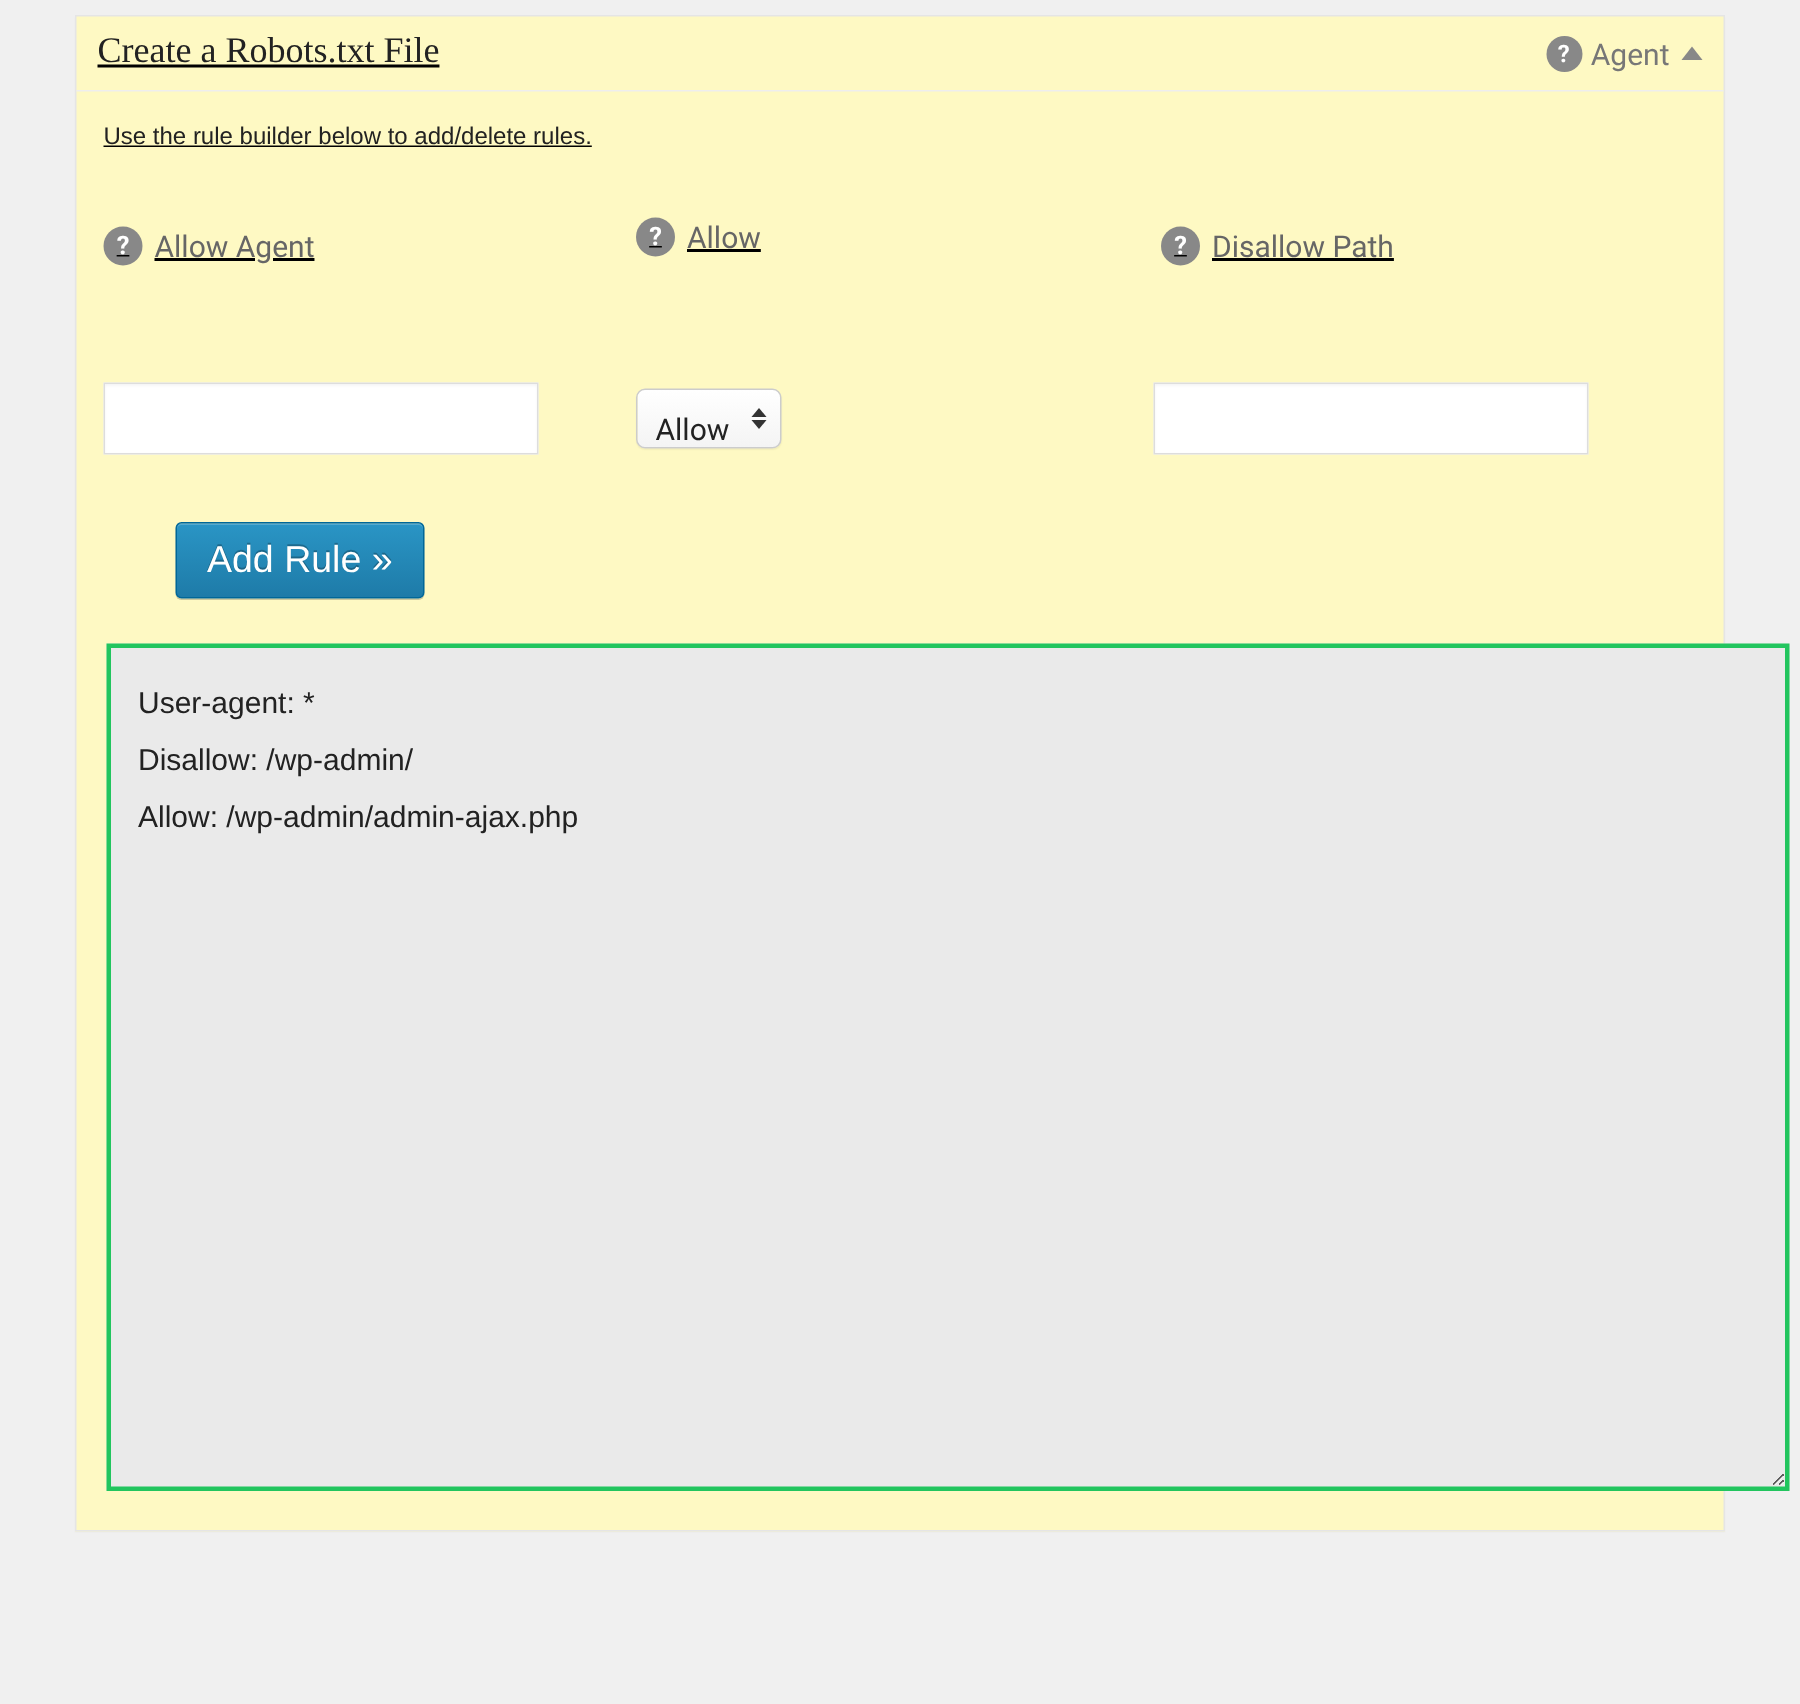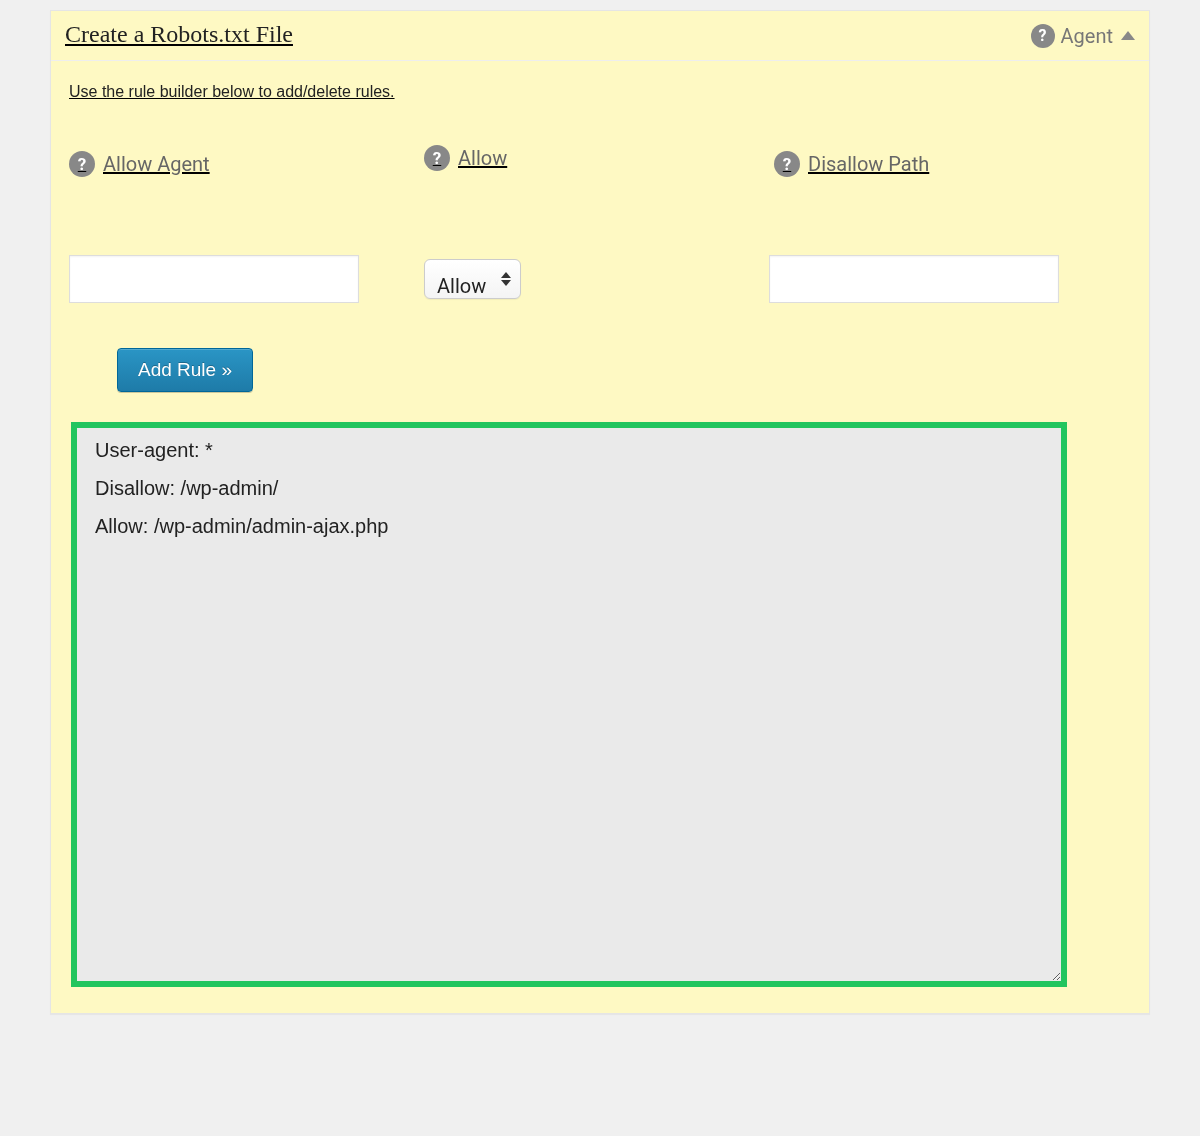--- a/index.html
+++ b/index.html
@@ -150,36 +150,36 @@
       border-right: 5px solid transparent;
       border-top: 6px solid #333;
     }
     .add-rule-row {
       margin: 45px 0 30px 48px;
     }
     .btn-primary {
       background: linear-gradient(#2a95c5, #1e7ba8);
       border: 1px solid #006799;
       color: #fff;
-      font-size: 19px;
+      font-size: 25px;
       padding: 10px 20px;
       border-radius: 4px;
       cursor: pointer;
       box-shadow: 0 1px 0 rgba(0,0,0,0.2), inset 0 1px 0 rgba(255,255,255,0.2);
       text-shadow: 0 -1px 0 rgba(0,0,0,0.25);
     }
     .output-area {
-      width: 996px;
+      width: 1122px;
       height: 565px;
-      border: 6px solid #22c55e;
+      border: 3px solid #22c55e;
       background: #eaeaea;
       font-family: -apple-system, BlinkMacSystemFont, "Helvetica Neue", Arial, sans-serif;
       font-size: 20px;
       line-height: 1.9;
-      padding: 3px 18px;
+      padding: 18px 18px;
       color: #222;
       resize: both;
       overflow: auto;
       white-space: pre-line;
       margin-left: 2px;
     }
     .labels-container {
       display: flex;
       margin-bottom: 78px;
     }

